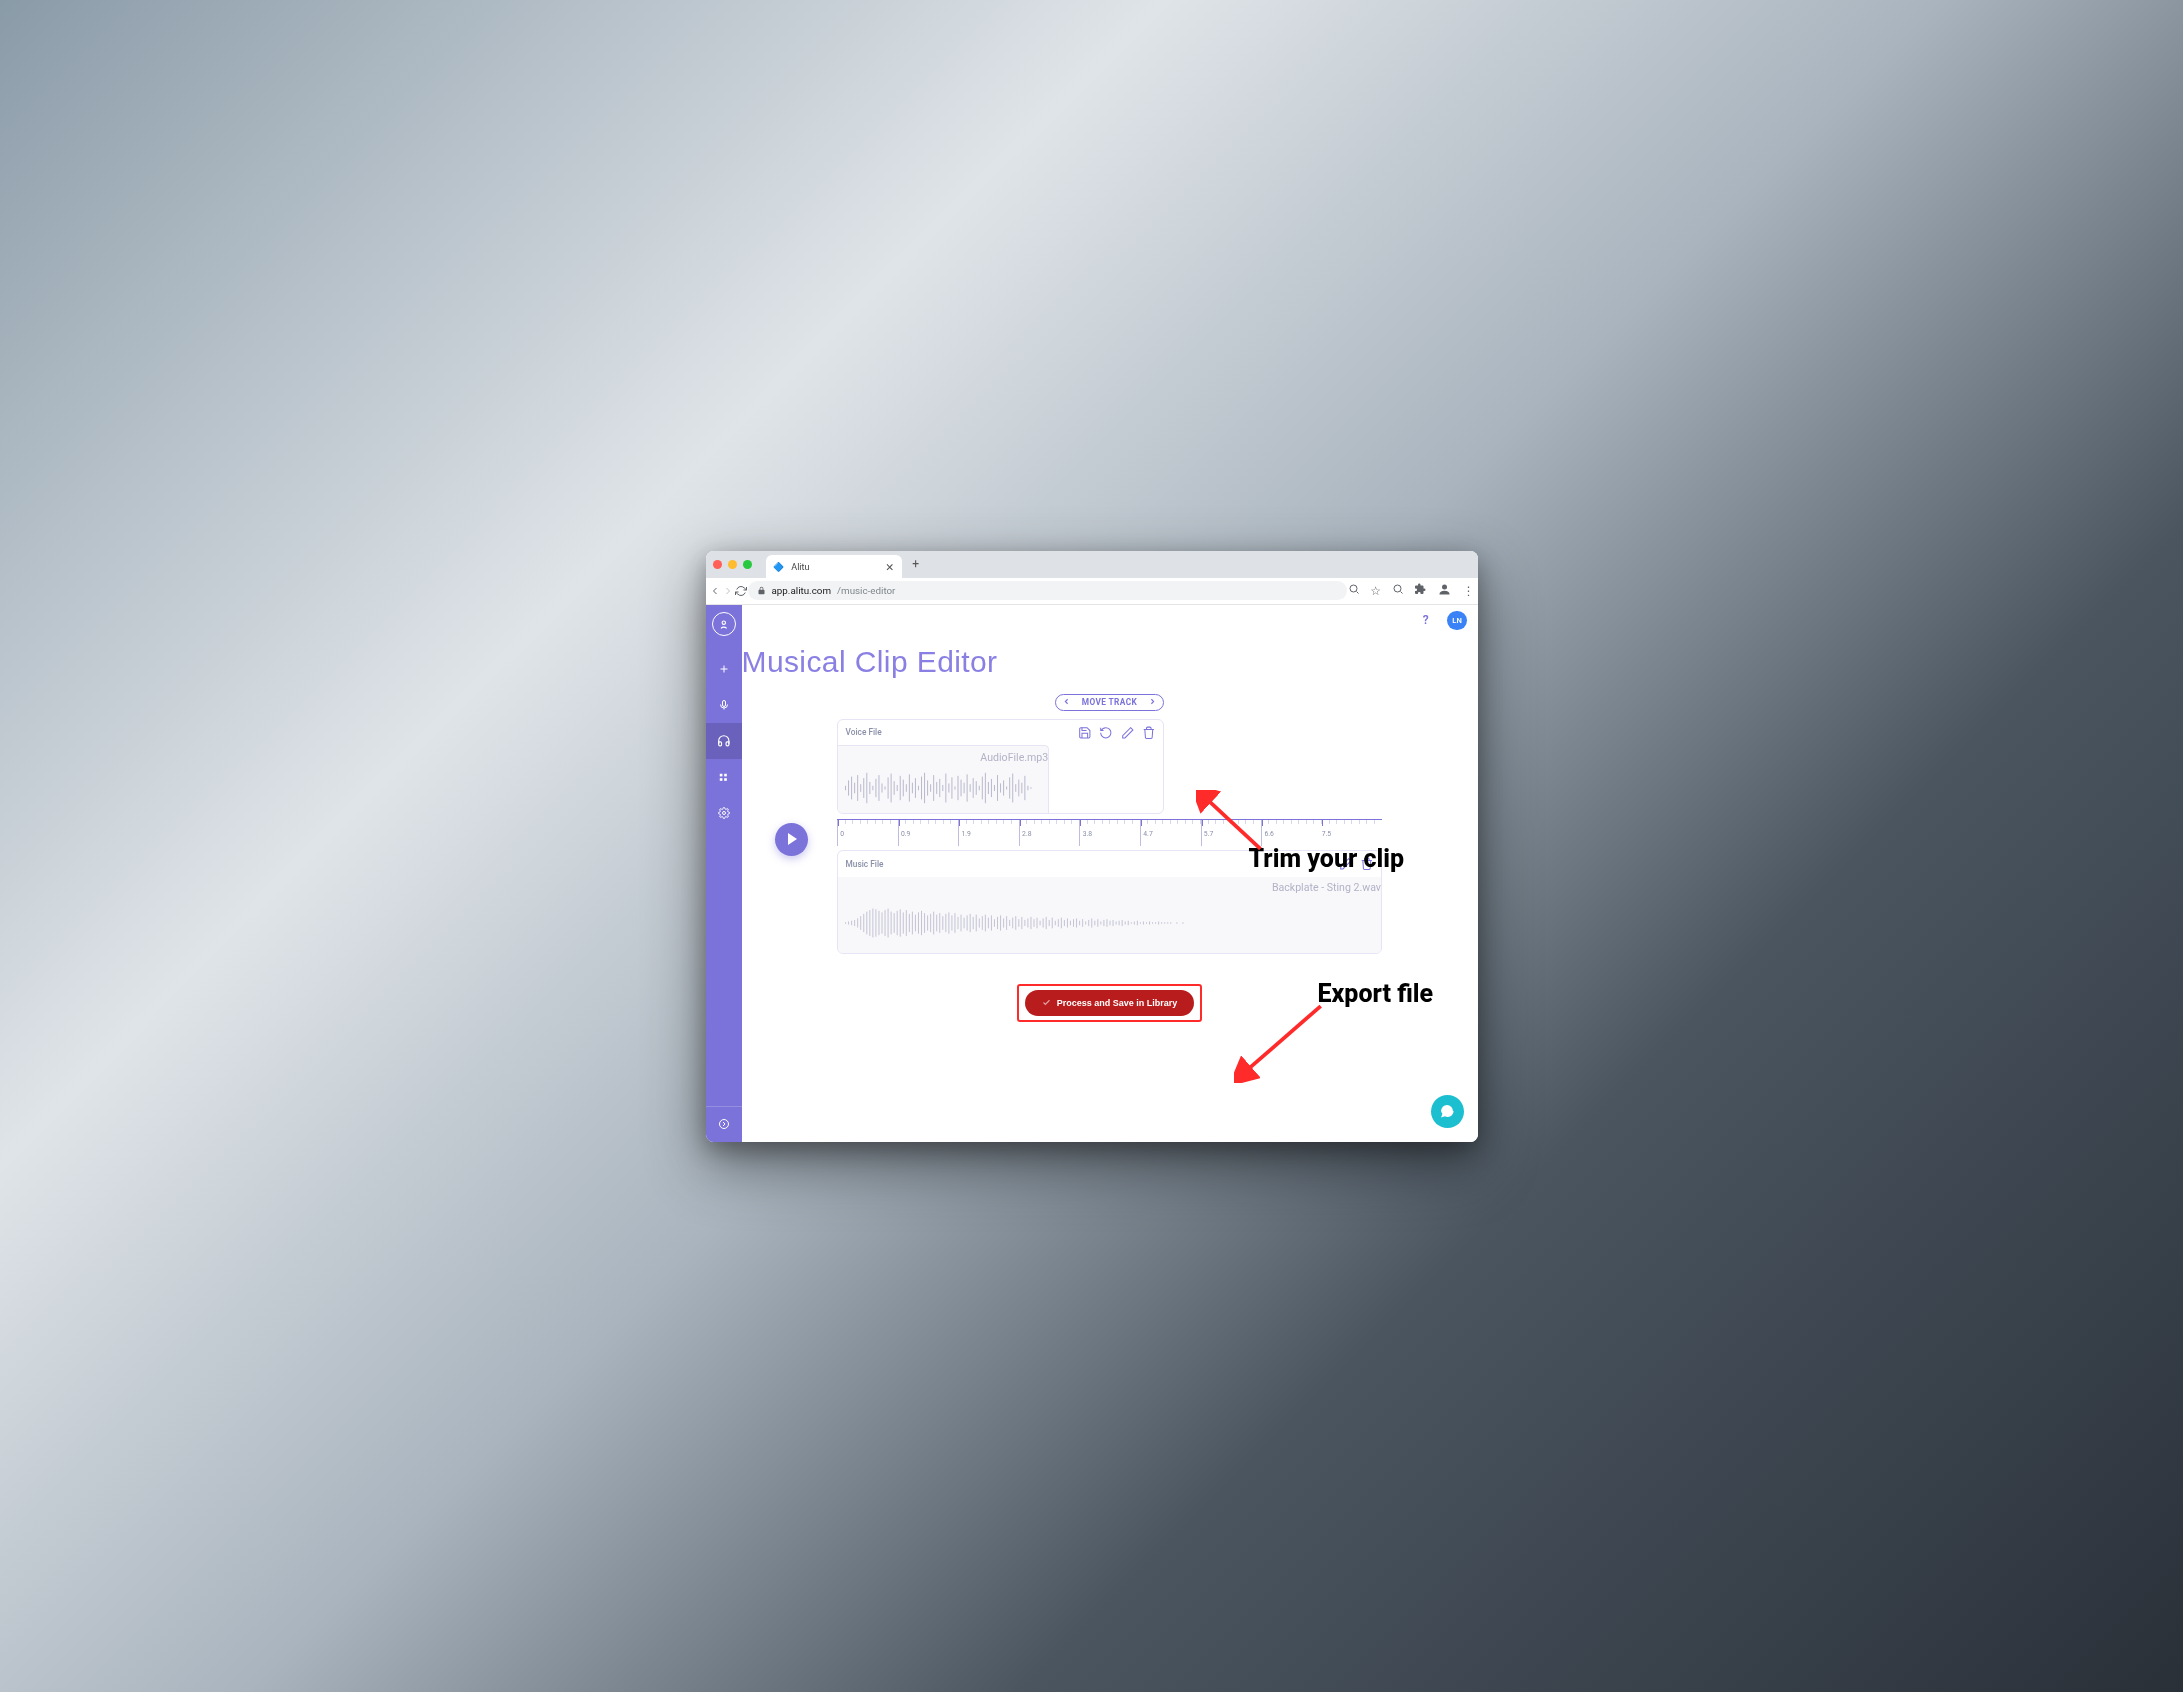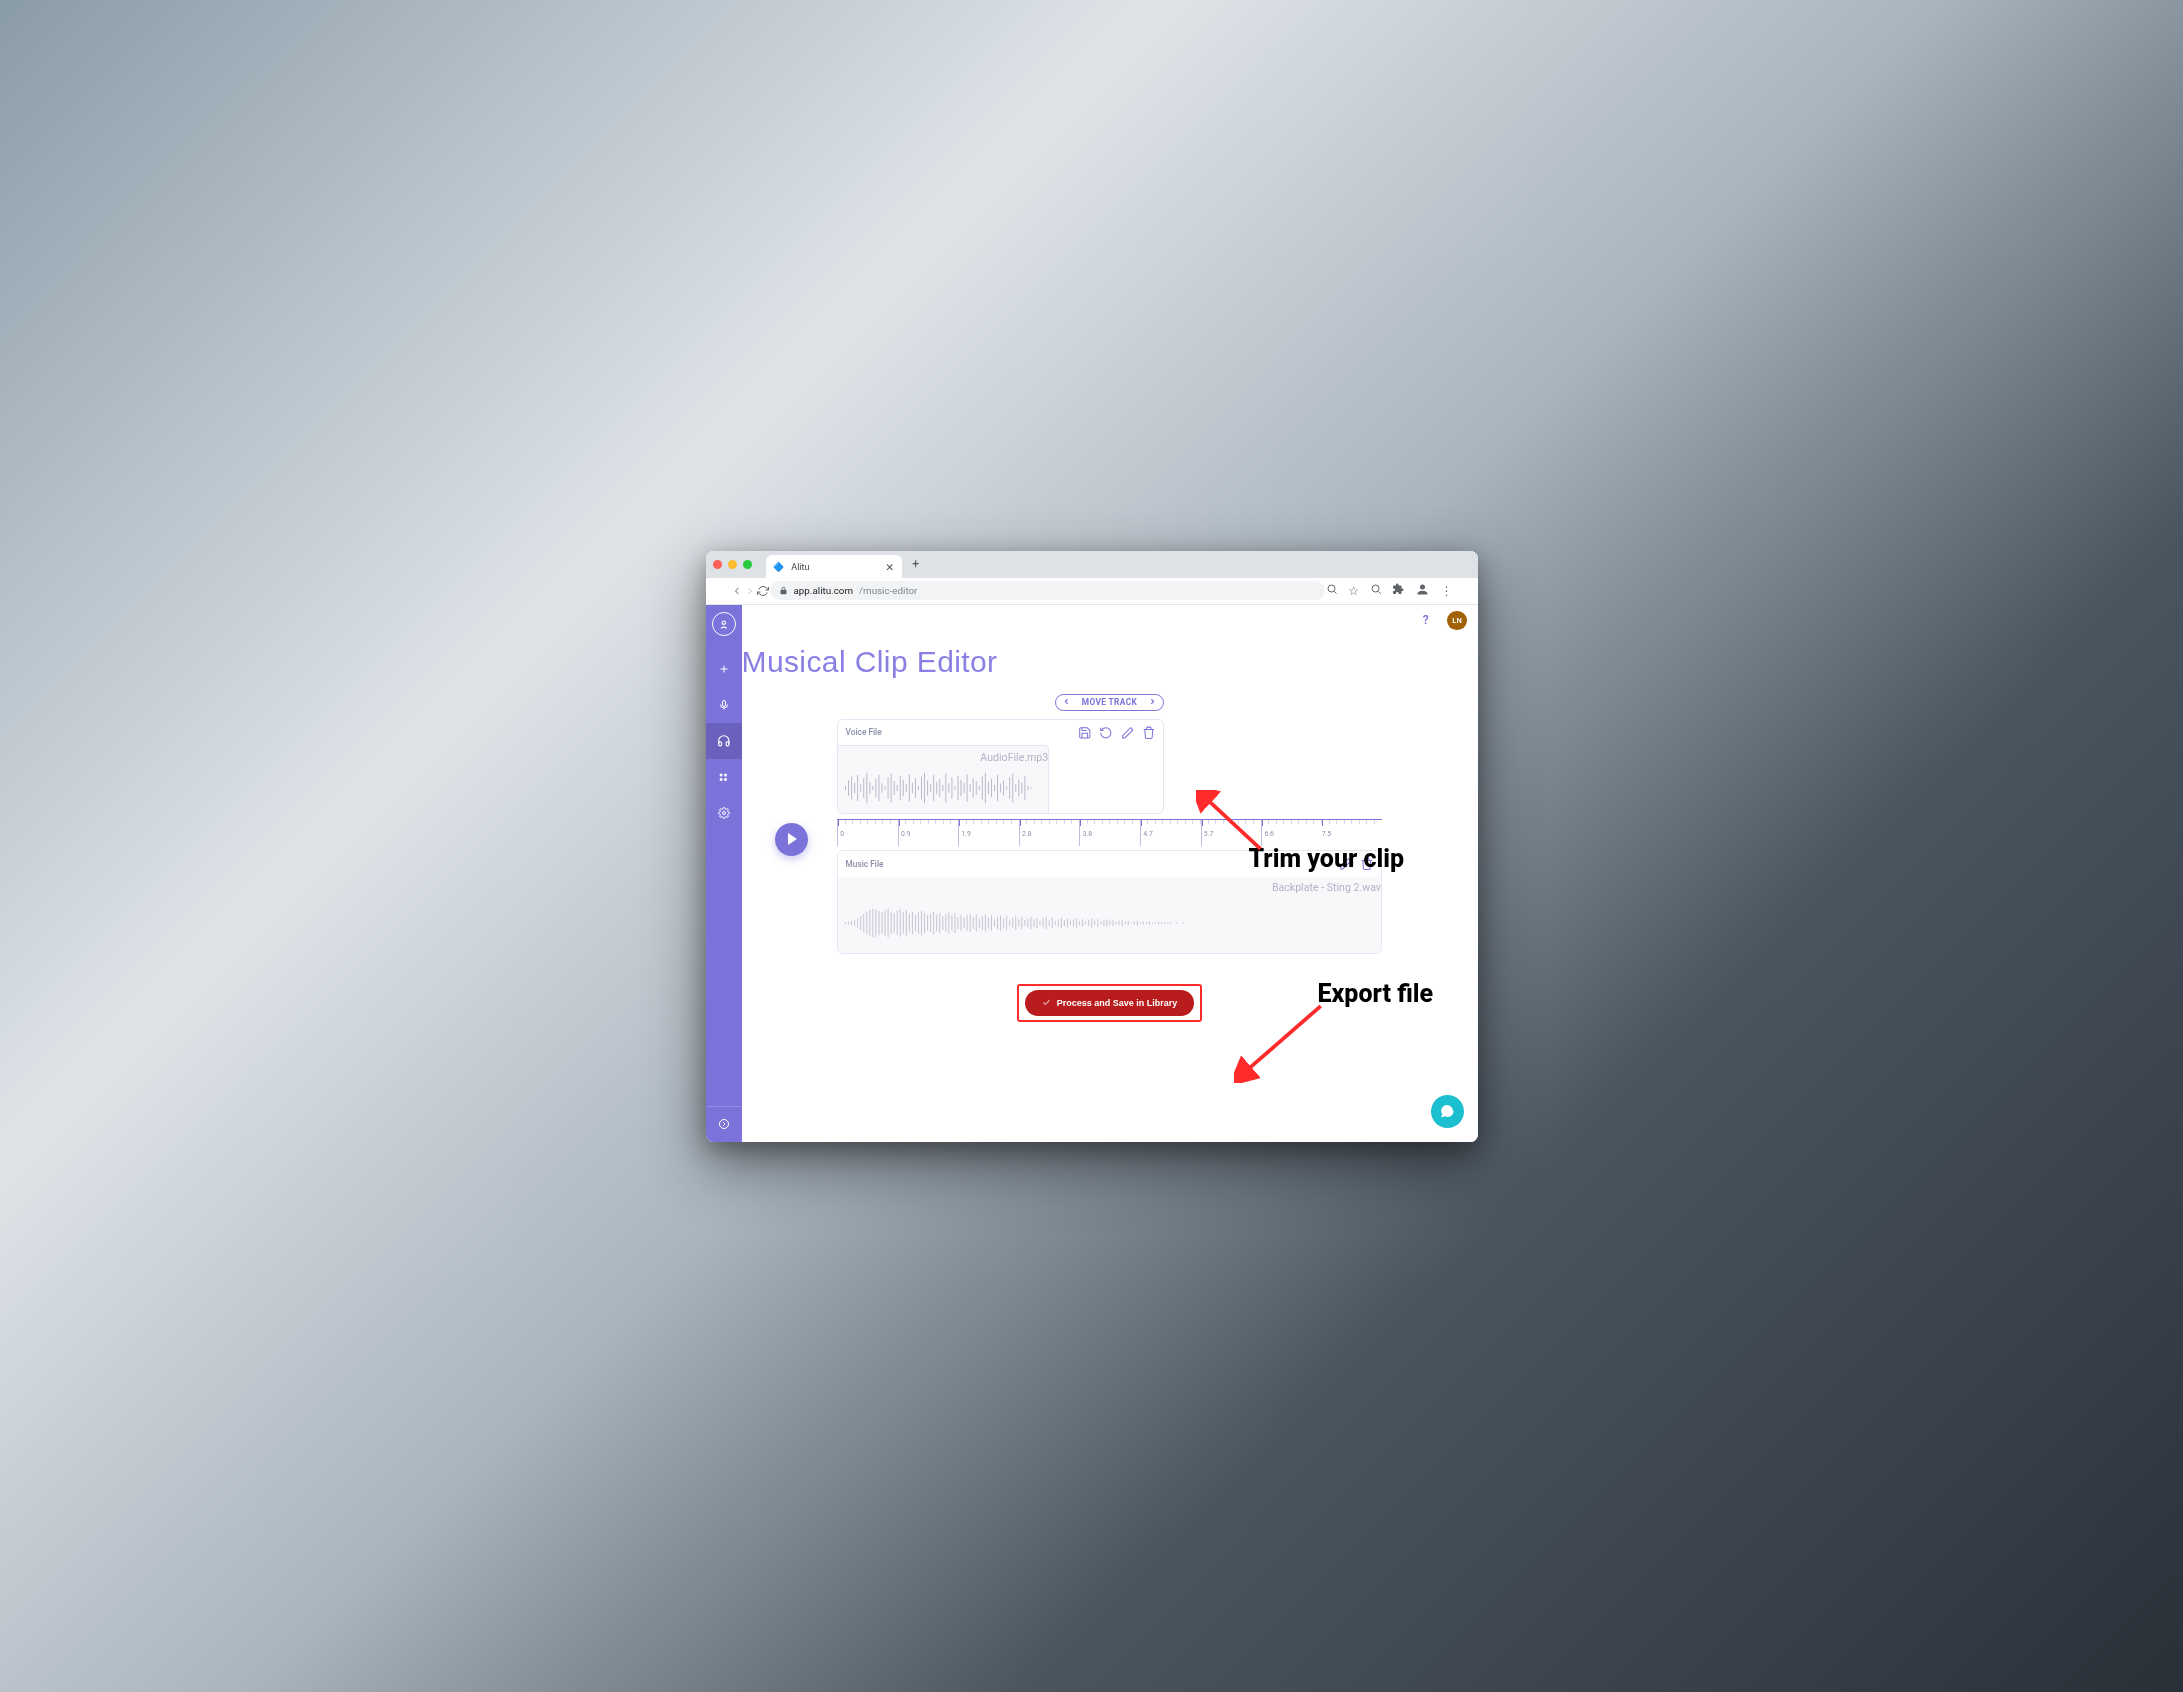--- a/index.html
+++ b/index.html
@@ -59,21 +59,21 @@
   }
   .tab-close { margin-left: auto; color: #555; cursor: pointer; font-size: 10.6px;}
   .new-tab { color: #555; font-size: 12px; cursor: pointer; padding: 0 4.5px; }
 
   .addrbar {
     height: 27px;
     background: #fff;
     border-bottom: 0.8px solid #e5e5e5;
     display: flex;
     align-items: center;
-    padding: 0 25px;
+    padding: 0 3px;
     gap: 1px;
     color: #5f6368;
   }
   .nav-icn { width:12px;height:12px; display:inline-flex;align-items:center;justify-content:center; cursor:pointer; }
   .url {
     flex: 1;
     background: #f1f3f4;
     border-radius: 23px;
     padding: 3.8px 9px;
     font-size: 9.8px;
@@ -133,21 +133,21 @@
     position: absolute;
     top: 6px; right: 10.6px;
     display: flex;
     align-items: center;
     gap: 10.6px;
   }
   .help-q { color: #7b72da; font-weight: 600; cursor:pointer; }
   .avatar {
     width: 19.7px; height: 19.7px;
     border-radius: 50%;
-    background: #a16207;
+    background: #3b82f6;
     color: #fff;
     display:flex;align-items:center;justify-content:center;
     font-size: 7.6px;
     font-weight: 600;
     cursor:pointer;
     margin-left:8px;
   }
 
   .page-title {
     text-align: left;

